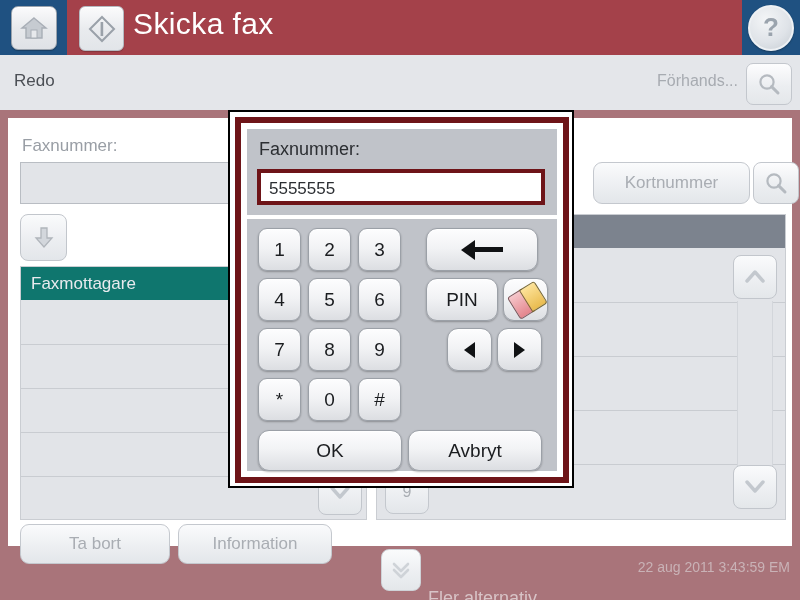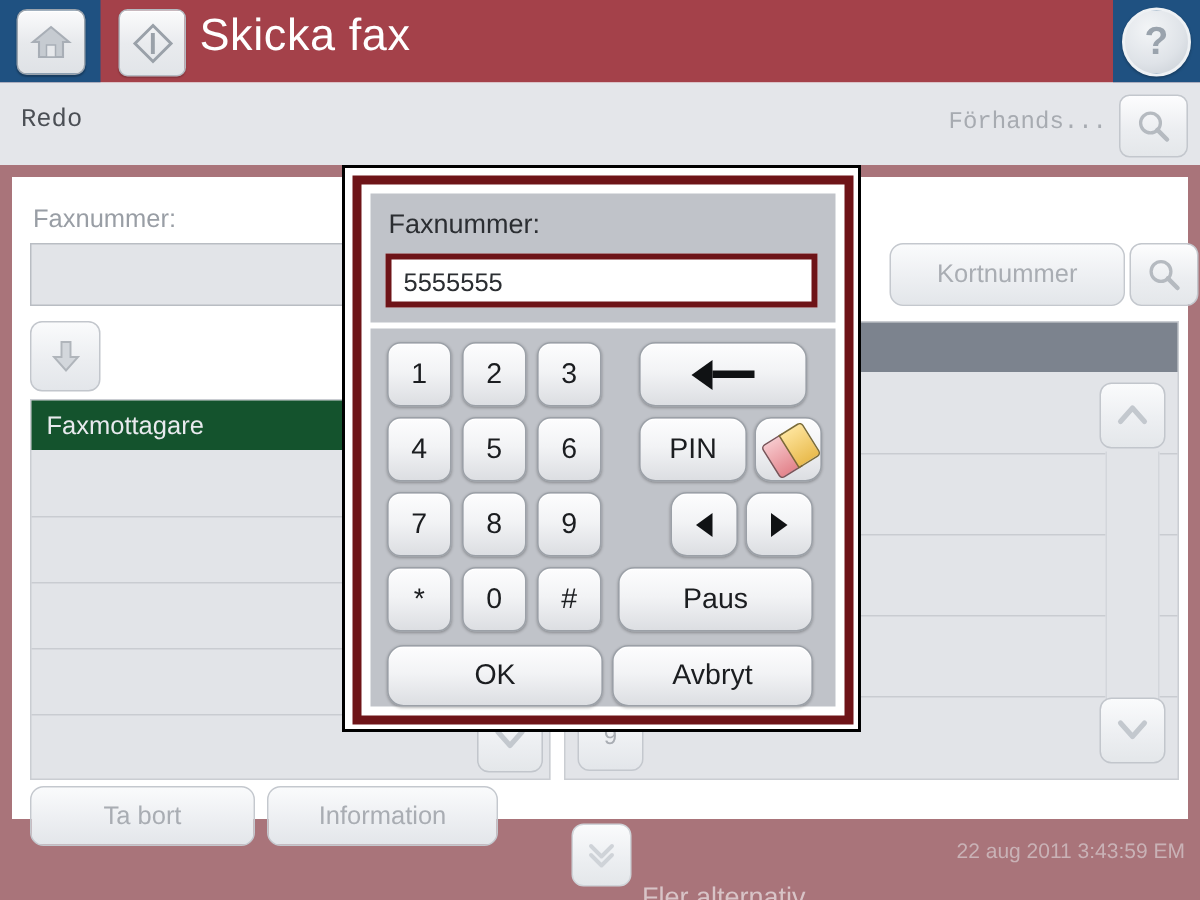--- a/index.html
+++ b/index.html
@@ -26,41 +26,41 @@
   .hdr-title{position:absolute;left:133px;top:7px;font-size:30px;color:#fff;letter-spacing:.4px;text-align:right;}
   .hdr-help{position:absolute;right:0;top:0;width:58px;height:55px;background:#1f5181;
             display:flex;align-items:center;justify-content:center;}
   .help-circle{width:42px;height:42px;border-radius:50%;
      background:radial-gradient(circle at 38% 30%,#f3f5f7 0%,#dfe3e8 58%,#c6ccd3 100%);
      border:2px solid #eef1f4;display:flex;align-items:center;justify-content:center;
      color:#9aa3ad;font-size:26px;font-weight:bold;box-shadow:0 1px 2px rgba(0,0,0,.3);}
 
   
   .statusbar{position:absolute;left:0;top:55px;width:800px;height:55px;background:#e4e6ea;
-             border-bottom:1px solid #7f1d1d;font-family:Liberation Mono, monospace;}
+             border-bottom:1px solid #7f1d1d;}
   .status-text{position:absolute;left:14px;top:16px;font-size:17px;color:#4b4f55;}
   .preview-text{position:absolute;right:62px;top:17px;font-size:16px;color:#a7abb1;}
   .preview-btn{position:absolute;right:8px;top:8px;width:44px;height:40px;border-radius:7px;
      background:linear-gradient(180deg,#fdfdfe 0%,#eceef1 55%,#e4e7ea 100%);
      border:1px solid #c3c7cd;display:flex;align-items:center;justify-content:center;}
 
   
   .body{position:absolute;left:0;top:110px;width:800px;height:490px;background:#a9747a;}
   .panel{position:absolute;left:8px;top:8px;width:784px;height:428px;background:#ffffff;}
 
   .lbl-fax{position:absolute;left:14px;top:18px;font-size:17px;color:#999ea5;}
   .fax-input{position:absolute;left:12px;top:44px;width:345px;height:40px;
      background:#e2e4e8;border:1px solid #b9bdc3;}
   .dl-btn{position:absolute;left:12px;top:96px;width:45px;height:45px;border-radius:8px;
      background:linear-gradient(180deg,#fafbfc 0%,#eceef1 55%,#e3e6ea 100%);
      border:1px solid #c2c6cc;display:flex;align-items:center;justify-content:center;}
 
   .lst-left{position:absolute;left:12px;top:148px;width:345px;height:252px;background:#e2e4e8;
             border:1px solid #cacdd2;}
-  .lst-head{position:absolute;left:0;top:0;width:345px;height:33px;background:#14532d;
+  .lst-head{position:absolute;left:0;top:0;width:345px;height:33px;background:#0f766e;
      color:#e8eaee;font-size:17px;display:flex;align-items:center;padding-left:10px;box-sizing:border-box;}
   .lst-row{position:absolute;left:0;width:345px;height:44px;border-bottom:1px solid #c9ccd1;}
   .scr-dn{position:absolute;right:4px;bottom:4px;width:42px;height:42px;border-radius:8px;
      background:linear-gradient(180deg,#fafbfc 0%,#edeff2 55%,#e4e7ea 100%);
      border:1px solid #c2c6cc;display:flex;align-items:center;justify-content:center;}
 
   .btn-flat{position:absolute;height:38px;border-radius:9px;
      background:linear-gradient(180deg,#fafbfc 0%,#edeff2 55%,#e3e6ea 100%);
      border:1px solid #c4c8ce;color:#a9adb3;font-size:17px;
      display:flex;align-items:center;justify-content:center;}
@@ -309,21 +309,20 @@
             </div>
           </div>
 
           <div class="key wide" style="left:200px;top:109px;width:43px;height:41px">
             <div class="arrow-l"></div>
           </div>
           <div class="key wide" style="left:250px;top:109px;width:43px;height:41px">
             <div class="arrow-r"></div>
           </div>
 
-          <div class="key wide" style="left:165px;top:159px;width:128px;height:41px">Paus</div>
 
           <div class="key wide" style="left:11px;top:211px;width:142px;height:39px">OK</div>
           <div class="key wide" style="left:161px;top:211px;width:132px;height:39px">Avbryt</div>
         </div>
 
       </div>
     </div>
   </div>
 
 </div>

